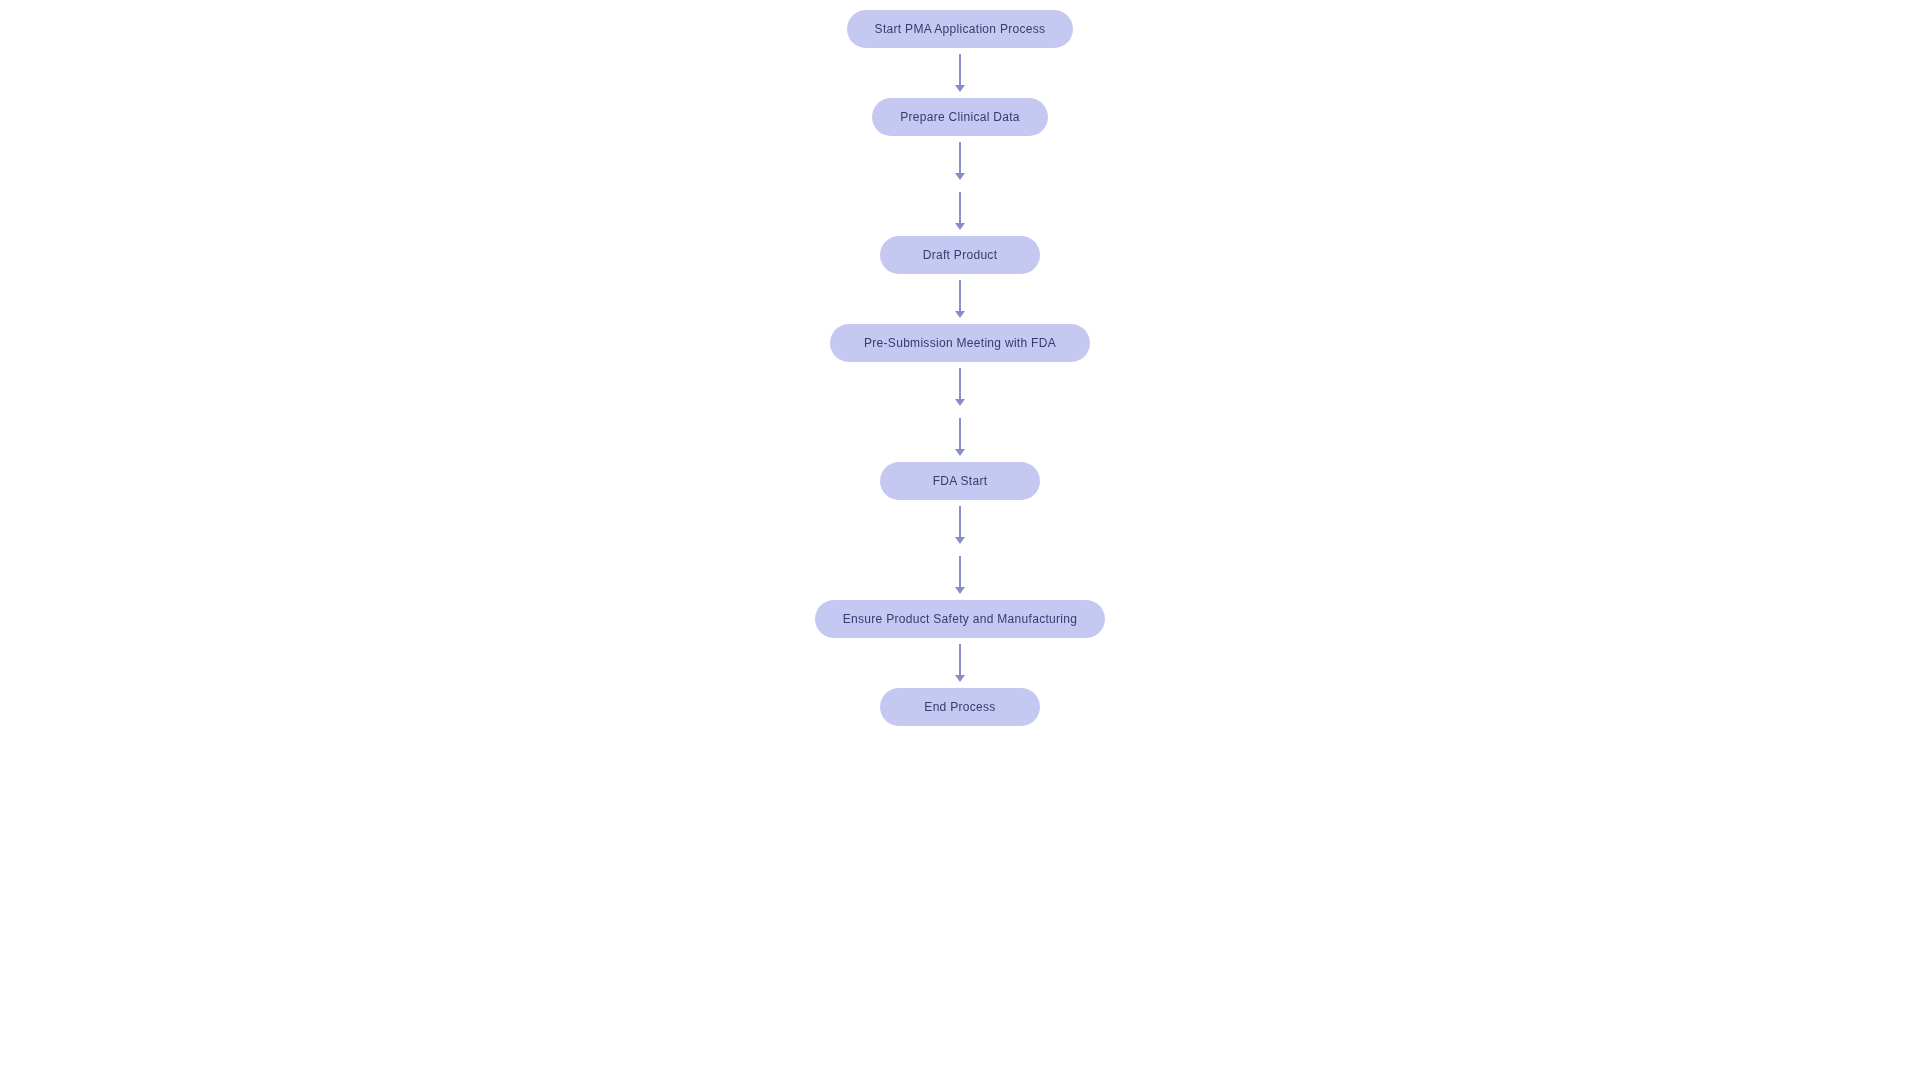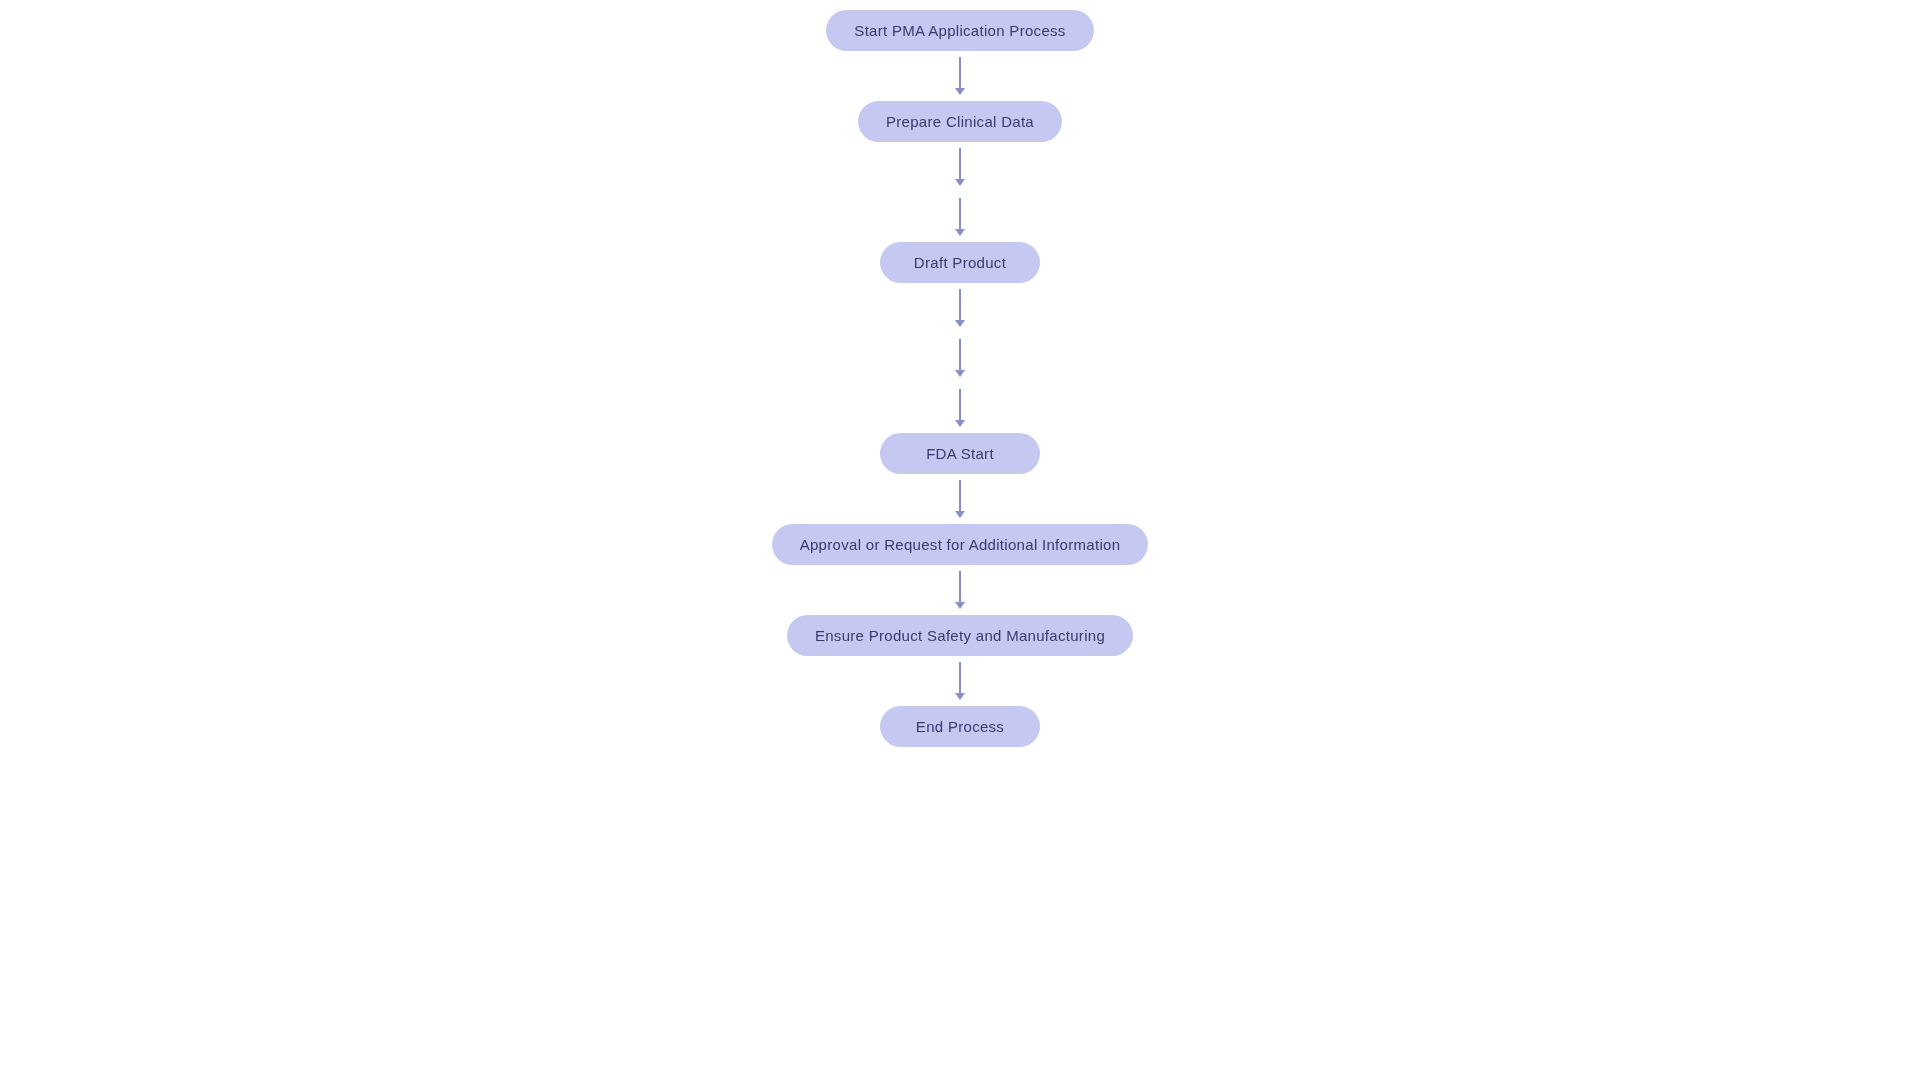--- a/index.html
+++ b/index.html
@@ -24,21 +24,21 @@
       flex-direction: column;
       align-items: center;
       padding-top: 10px;
       width: 100%;
     }
 
     .flow-node {
       background: #c5c8f0;
       border-radius: 24px;
       padding: 12px 28px;
-      font-size: 15px;
+      font-size: 12px;
       color: #3a3a6e;
       font-weight: 400;
       text-align: center;
       white-space: nowrap;
       letter-spacing: 0.3px;
       min-width: 160px;
     }
 
     .flow-node.wide {
       min-width: 260px;
@@ -75,22 +75,22 @@
 <body>
 
 <div class="flowchart-container">
 <div class="flow-node">Start PMA Application Process</div>
     <div class="flow-arrow"></div>
     <div class="flow-node">Prepare Clinical Data</div>
     <div class="flow-arrow"></div>
     <div class="flow-arrow"></div>
     <div class="flow-node">Draft Product</div>
     <div class="flow-arrow"></div>
+    <div class="flow-node wide">Pre-Submission Meeting with FDA</div>
     <div class="flow-arrow"></div>
     <div class="flow-arrow"></div>
     <div class="flow-node">FDA Start</div>
     <div class="flow-arrow"></div>
-    <div class="flow-node wide">Approval or Request for Additional Information</div>
     <div class="flow-arrow"></div>
     <div class="flow-node wide">Ensure Product Safety and Manufacturing</div>
     <div class="flow-arrow"></div>
     <div class="flow-node">End Process</div>
   </div>
 
 </body></html>

